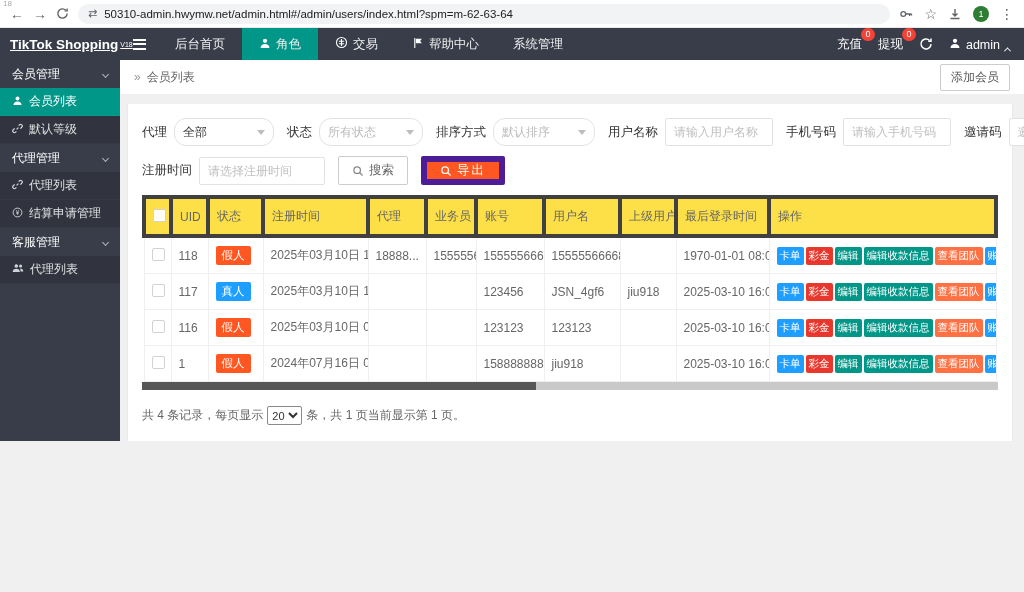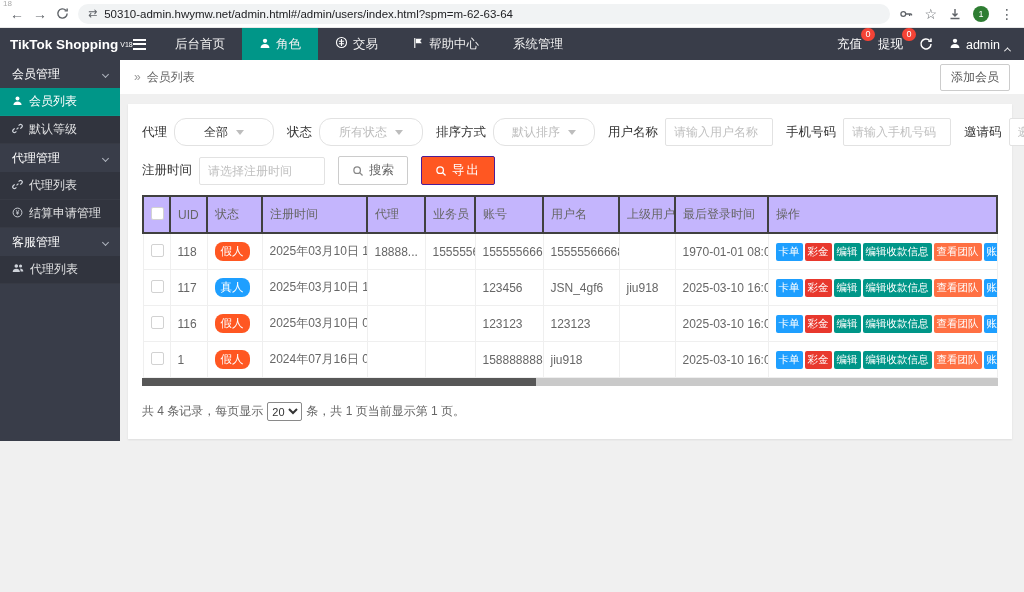--- a/index.html
+++ b/index.html
@@ -15,21 +15,21 @@
     display:flex; align-items:center; gap:7px; padding:0 10px; min-width:0; }
   .url-pill .swap { color:#5f6368; font-size:11px; }
   .url-text { font-size:11.5px; color:#202124; white-space:nowrap; overflow:hidden; }
   .b-right { display:flex; align-items:center; gap:11px; }
   .avatar-circle { width:16px; height:16px; border-radius:50%; background:#2e7d32;
     color:#fff; font-size:9px; display:flex; align-items:center; justify-content:center; }
 
   
   .app-header { height:32px; background:#393D49; display:flex; align-items:stretch; color:#fff; }
   .logo { width:120px; display:flex; align-items:center; padding-left:10px;
-    font-size:13.5px; font-weight:bold; white-space:nowrap; }
+    font-size:13.5px; font-weight:bold; white-space:nowrap;text-decoration:underline; }
   .logo sup { font-size:7px; margin-left:2px; font-weight:normal; }
   .hamburger { width:38px; display:flex; flex-direction:column; gap:2.5px;
     align-items:center; justify-content:center; cursor:pointer; }
   .hamburger i { width:13px; height:2px; background:#fff; }
   .top-nav { display:flex; }
   .nav-item { display:flex; align-items:center; gap:5px; padding:0 17px;
     font-size:12.5px; color:#f0f0f0; cursor:pointer; }
   .nav-item.active { background:#009688; }
   .header-right { margin-left:auto; display:flex; align-items:center; gap:16px; padding-right:14px; }
   .time-block { text-align:center; font-size:10.5px; line-height:1.35; color:#fff; }
@@ -63,43 +63,43 @@
     color:#555; font-size:12px; padding:4px 10px; cursor:pointer; }
 
   .card { margin:10px 12px 0 8px; background:#fff; box-shadow:0 1px 2px rgba(0,0,0,.08);
     padding:14px 14px 18px 14px; }
 
   
   .filter-row { display:flex; align-items:center; gap:13px; margin-bottom:10px; }
   .fgroup { display:flex; align-items:center; gap:7px; }
   .flabel { font-size:12.5px; color:#333; white-space:nowrap; }
   .fselect { height:28px; border:1px solid #e2e2e2; border-radius:12px; display:flex;
-    align-items:center; justify-content:center; padding:0 8px; font-size:12px;
+    align-items:center; justify-content:space-between; padding:0 8px; font-size:12px;
     cursor:pointer; background:#fff; }
   .fselect .val { color:#bbb; }
   .fselect .val.dark { color:#333; }
   .tri { width:0; height:0; border-left:4px solid transparent; border-right:4px solid transparent;
     border-top:5px solid #bdbdbd; margin-left:8px; }
   .finput { height:28px; border:1px solid #e2e2e2; border-radius:2px; padding:0 8px;
     font-size:12px; color:#333; outline:none; }
   .finput::placeholder { color:#c0c0c0; }
   .btn { height:29px; display:inline-flex; align-items:center; gap:5px; font-size:12.5px;
     padding:0 13px; border-radius:2px; cursor:pointer; }
   .btn-search { background:#fff; border:1px solid #ccc; color:#666;text-align:right; }
-  .btn-export { background:#FF5722; border:1px solid #4c1d95; color:#fff; letter-spacing:2px; }
+  .btn-export { background:#FF5722; border:6px solid #4c1d95; color:#fff; letter-spacing:2px; }
 
   
   table { width:100%; border-collapse:collapse; table-layout:fixed; margin-top:6px; }
-  th { background:#c4b5fd; font-weight:normal; font-size:12px; color:#666; text-align:left;
-    padding:9px 7px; border:2px solid #404040; white-space:nowrap; overflow:hidden; }
+  th { background:#fde047; font-weight:normal; font-size:12px; color:#666; text-align:left;
+    padding:9px 7px; border:4px solid #404040; white-space:nowrap; overflow:hidden; }
   td { font-size:12px; color:#666; padding:8px 7px; border:1px solid #efefef;
     white-space:nowrap; overflow:hidden; }
   input[type=checkbox] { width:13px; height:13px; accent-color:#fff; border:1px solid #d2d2d2;
     appearance:none; background:#fff; border-radius:2px; cursor:pointer; }
-  .badge { display:inline-block; padding:2px 6px; border-radius:8px; color:#fff; font-size:11.5px; }
+  .badge { display:inline-block; padding:2px 6px; border-radius:2px; color:#fff; font-size:11.5px; }
   .badge-fake { background:#FF5722; }
   .badge-real { background:#1E9FFF; }
   .act { display:inline-block; padding:2px 3px; border-radius:2px; color:#fff;
     font-size:10.5px; margin-right:2px; cursor:pointer; white-space:nowrap; }
   .act-blue { background:#1E9FFF; }
   .act-red { background:#E8382D; }
   .act-green { background:#009688; }
   .act-orange { background:#FF7043; }
 
   .hscroll { height:8px; background:#c9c9c9; position:relative; }

